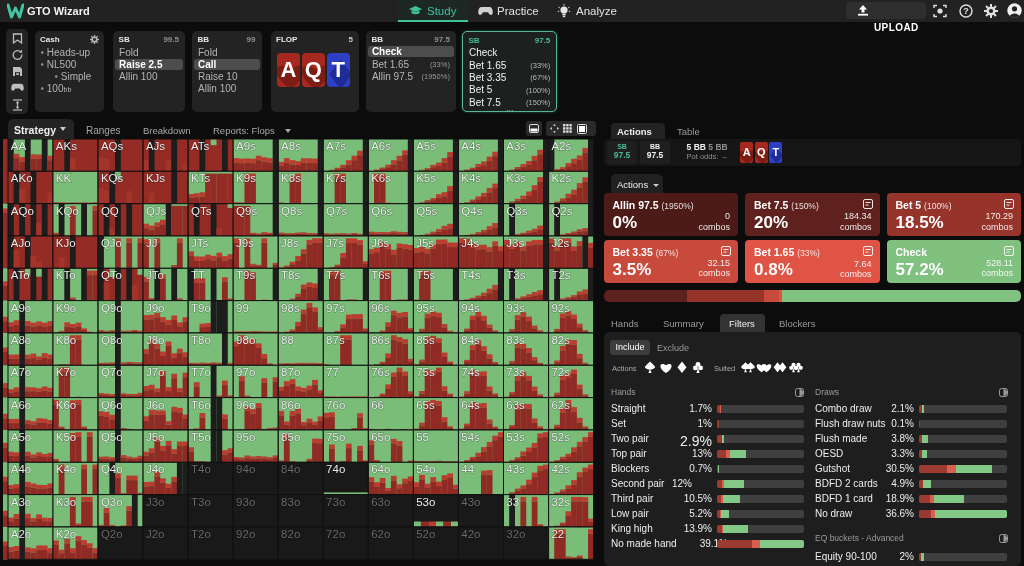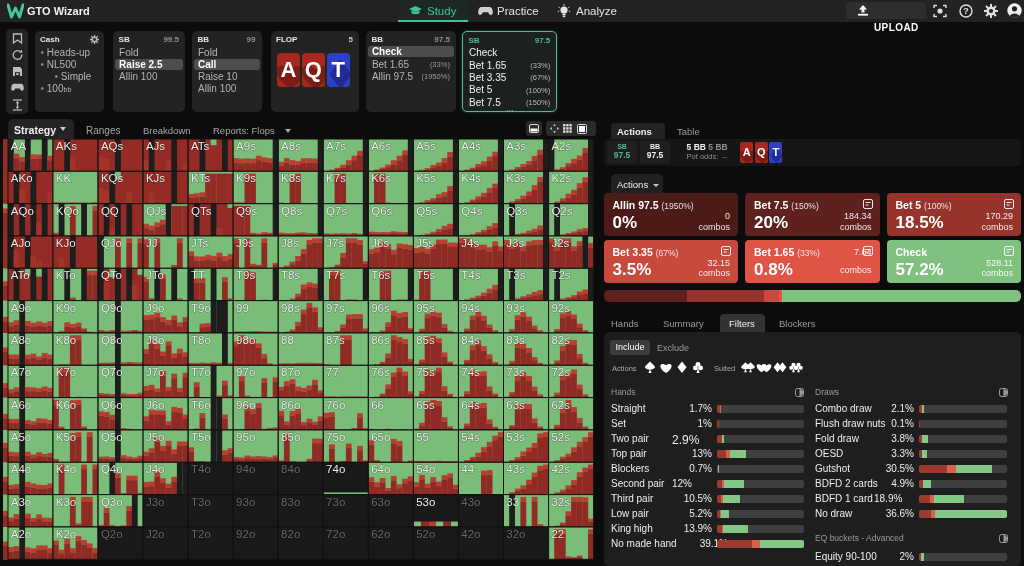--- a/index.html
+++ b/index.html
@@ -2561,21 +2561,21 @@
     <div style="position:absolute;right:8px;bottom:4px;font-size:9px;color:rgba(255,255,255,.9);text-align:right;line-height:10.5px">32.15<br>combos</div>
     <svg style="position:absolute;right:7px;top:6px" width="10" height="10">
       <rect x="0.5" y="0.5" width="9" height="9" rx="1.5" stroke="rgba(255,255,255,.9)" fill="none"></rect>
       <line x1="2.5" y1="3.5" x2="7.5" y2="3.5" stroke="rgba(255,255,255,.9)"></line>
       <line x1="2.5" y1="6" x2="5.5" y2="6" stroke="rgba(255,255,255,.9)"></line>
     </svg>
   </div>
 <div class="abs" style="left:745px;top:239.7px;width:134.5px;height:43px;background:#e05446;border-radius:4px">
     <div style="position:absolute;left:9px;top:6px;font-size:10.5px;font-weight:bold;color:#fff;white-space:nowrap">Bet 1.65 <span style="font-size:8.5px;font-weight:normal;color:rgba(255,255,255,.85)">(33%)</span></div>
     <div style="position:absolute;left:9px;bottom:3px;font-size:17px;font-weight:bold;color:#fff">0.8%</div>
-    <div style="position:absolute;right:8px;bottom:4px;font-size:9px;color:rgba(255,255,255,.9);text-align:right;line-height:18px">7.64<br>combos</div>
+    <div style="position:absolute;right:8px;bottom:4px;font-size:9px;color:rgba(255,255,255,.9);text-align:right;line-height:10px">7.64<br>combos</div>
     <svg style="position:absolute;right:7px;top:6px" width="10" height="10">
       <rect x="0.5" y="0.5" width="9" height="9" rx="1.5" stroke="rgba(255,255,255,.9)" fill="none"></rect>
       <line x1="2.5" y1="3.5" x2="7.5" y2="3.5" stroke="rgba(255,255,255,.9)"></line>
       <line x1="2.5" y1="6" x2="5.5" y2="6" stroke="rgba(255,255,255,.9)"></line>
     </svg>
   </div>
 <div class="abs" style="left:886.5px;top:239.7px;width:134.5px;height:43px;background:#80c17f;border-radius:4px">
     <div style="position:absolute;left:9px;top:6px;font-size:10.5px;font-weight:bold;color:#fff;white-space:nowrap">Check</div>
     <div style="position:absolute;left:9px;bottom:3px;font-size:17px;font-weight:bold;color:#fff">57.2%</div>
     <div style="position:absolute;right:8px;bottom:4px;font-size:9px;color:rgba(255,255,255,.9);text-align:right;line-height:10.5px">528.11<br>combos</div>
@@ -2638,21 +2638,21 @@
 <div class="abs" style="left:717px;top:405px;width:87px;height:8px;background:#3f3f3f;border-radius:2px;overflow:hidden;display:flex">
     <div style="width:3px;height:100%;background:#9c3a31"></div>
     <div style="width:0.8px;height:100%;background:#d95f4e"></div>
   </div>
 <div class="abs" style="left:611px;top:418px;font-size:10px;color:#eee;white-space:nowrap">Set</div>
 <div class="abs" style="left:672px;top:418px;width:40px;text-align:right;font-size:10px;color:#eee">1%</div>
 <div class="abs" style="left:717px;top:420px;width:87px;height:8px;background:#3f3f3f;border-radius:2px;overflow:hidden;display:flex">
     <div style="width:2.2px;height:100%;background:#9c3a31"></div>
   </div>
 <div class="abs" style="left:611px;top:433px;font-size:10px;color:#eee;white-space:nowrap">Two pair</div>
-<div class="abs" style="left:672px;top:433px;width:40px;font-size:12px;color:#eee">2.9%</div>
+<div class="abs" style="left:672px;top:433px;width:40px;text-align:right;font-size:14px;color:#eee">2.9%</div>
 <div class="abs" style="left:717px;top:435px;width:87px;height:8px;background:#3f3f3f;border-radius:2px;overflow:hidden;display:flex">
     <div style="width:4.5px;height:100%;background:#9c3a31"></div>
     <div style="width:2px;height:100%;background:#84c887"></div>
   </div>
 <div class="abs" style="left:611px;top:448px;font-size:10px;color:#eee;white-space:nowrap">Top pair</div>
 <div class="abs" style="left:672px;top:448px;width:40px;text-align:right;font-size:10px;color:#eee">13%</div>
 <div class="abs" style="left:717px;top:450px;width:87px;height:8px;background:#3f3f3f;border-radius:2px;overflow:hidden;display:flex">
     <div style="width:9px;height:100%;background:#9c3a31"></div>
     <div style="width:4px;height:100%;background:#d95f4e"></div>
     <div style="width:16px;height:100%;background:#84c887"></div>
@@ -2702,21 +2702,21 @@
 <div class="abs" style="left:874px;top:403px;width:40px;text-align:right;font-size:10px;color:#eee">2.1%</div>
 <div class="abs" style="left:919px;top:405px;width:88px;height:8px;background:#3f3f3f;border-radius:2px;overflow:hidden;display:flex">
     <div style="width:2.5px;height:100%;background:#9c3a31"></div>
     <div style="width:2.5px;height:100%;background:#84c887"></div>
   </div>
 <div class="abs" style="left:815px;top:418px;font-size:10px;color:#eee;white-space:nowrap">Flush draw nuts</div>
 <div class="abs" style="left:874px;top:418px;width:40px;text-align:right;font-size:10px;color:#eee">0.1%</div>
 <div class="abs" style="left:919px;top:420px;width:88px;height:8px;background:#3f3f3f;border-radius:2px;overflow:hidden;display:flex">
     <div style="width:0.5px;height:100%;background:#9c3a31"></div>
   </div>
-<div class="abs" style="left:815px;top:433px;font-size:10px;color:#eee;white-space:nowrap">Fold draw</div>
+<div class="abs" style="left:815px;top:433px;font-size:10px;color:#eee;white-space:nowrap">Flush made</div>
 <div class="abs" style="left:874px;top:433px;width:40px;text-align:right;font-size:10px;color:#eee">3.8%</div>
 <div class="abs" style="left:919px;top:435px;width:88px;height:8px;background:#3f3f3f;border-radius:2px;overflow:hidden;display:flex">
     <div style="width:3px;height:100%;background:#9c3a31"></div>
     <div style="width:6.1px;height:100%;background:#84c887"></div>
   </div>
 <div class="abs" style="left:815px;top:448px;font-size:10px;color:#eee;white-space:nowrap">OESD</div>
 <div class="abs" style="left:874px;top:448px;width:40px;text-align:right;font-size:10px;color:#eee">3.3%</div>
 <div class="abs" style="left:919px;top:450px;width:88px;height:8px;background:#3f3f3f;border-radius:2px;overflow:hidden;display:flex">
     <div style="width:3px;height:100%;background:#9c3a31"></div>
     <div style="width:4.9px;height:100%;background:#84c887"></div>
@@ -2728,21 +2728,21 @@
     <div style="width:9px;height:100%;background:#d95f4e"></div>
     <div style="width:36.3px;height:100%;background:#84c887"></div>
   </div>
 <div class="abs" style="left:815px;top:478px;font-size:10px;color:#eee;white-space:nowrap">BDFD 2 cards</div>
 <div class="abs" style="left:874px;top:478px;width:40px;text-align:right;font-size:10px;color:#eee">4.9%</div>
 <div class="abs" style="left:919px;top:480px;width:88px;height:8px;background:#3f3f3f;border-radius:2px;overflow:hidden;display:flex">
     <div style="width:4px;height:100%;background:#9c3a31"></div>
     <div style="width:7.8px;height:100%;background:#84c887"></div>
   </div>
 <div class="abs" style="left:815px;top:493px;font-size:10px;color:#eee;white-space:nowrap">BDFD 1 card</div>
-<div class="abs" style="left:874px;top:493px;width:40px;text-align:left;font-size:10px;color:#eee">18.9%</div>
+<div class="abs" style="left:874px;top:493px;width:40px;text-align:right;font-size:10px;color:#eee">18.9%</div>
 <div class="abs" style="left:919px;top:495px;width:88px;height:8px;background:#3f3f3f;border-radius:2px;overflow:hidden;display:flex">
     <div style="width:11px;height:100%;background:#9c3a31"></div>
     <div style="width:4px;height:100%;background:#d95f4e"></div>
     <div style="width:30.4px;height:100%;background:#84c887"></div>
   </div>
 <div class="abs" style="left:815px;top:508px;font-size:10px;color:#eee;white-space:nowrap">No draw</div>
 <div class="abs" style="left:874px;top:508px;width:40px;text-align:right;font-size:10px;color:#eee">36.6%</div>
 <div class="abs" style="left:919px;top:510px;width:88px;height:8px;background:#3f3f3f;border-radius:2px;overflow:hidden;display:flex">
     <div style="width:12px;height:100%;background:#9c3a31"></div>
     <div style="width:4px;height:100%;background:#d95f4e"></div>

